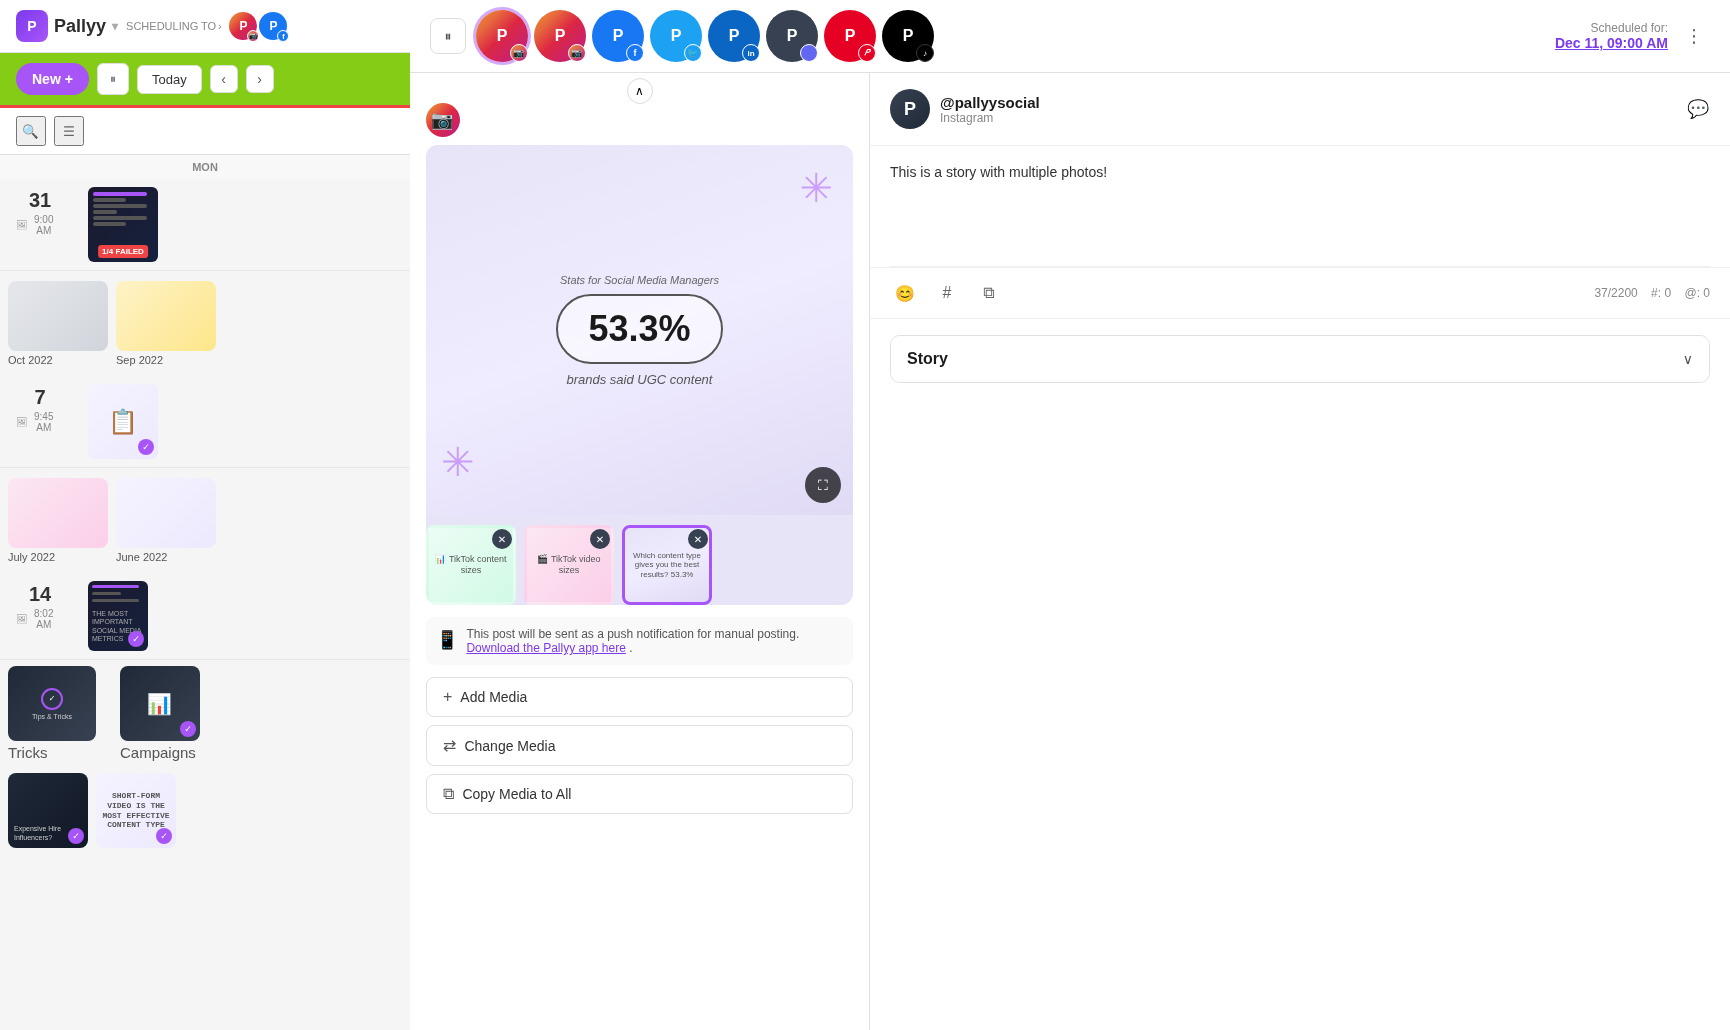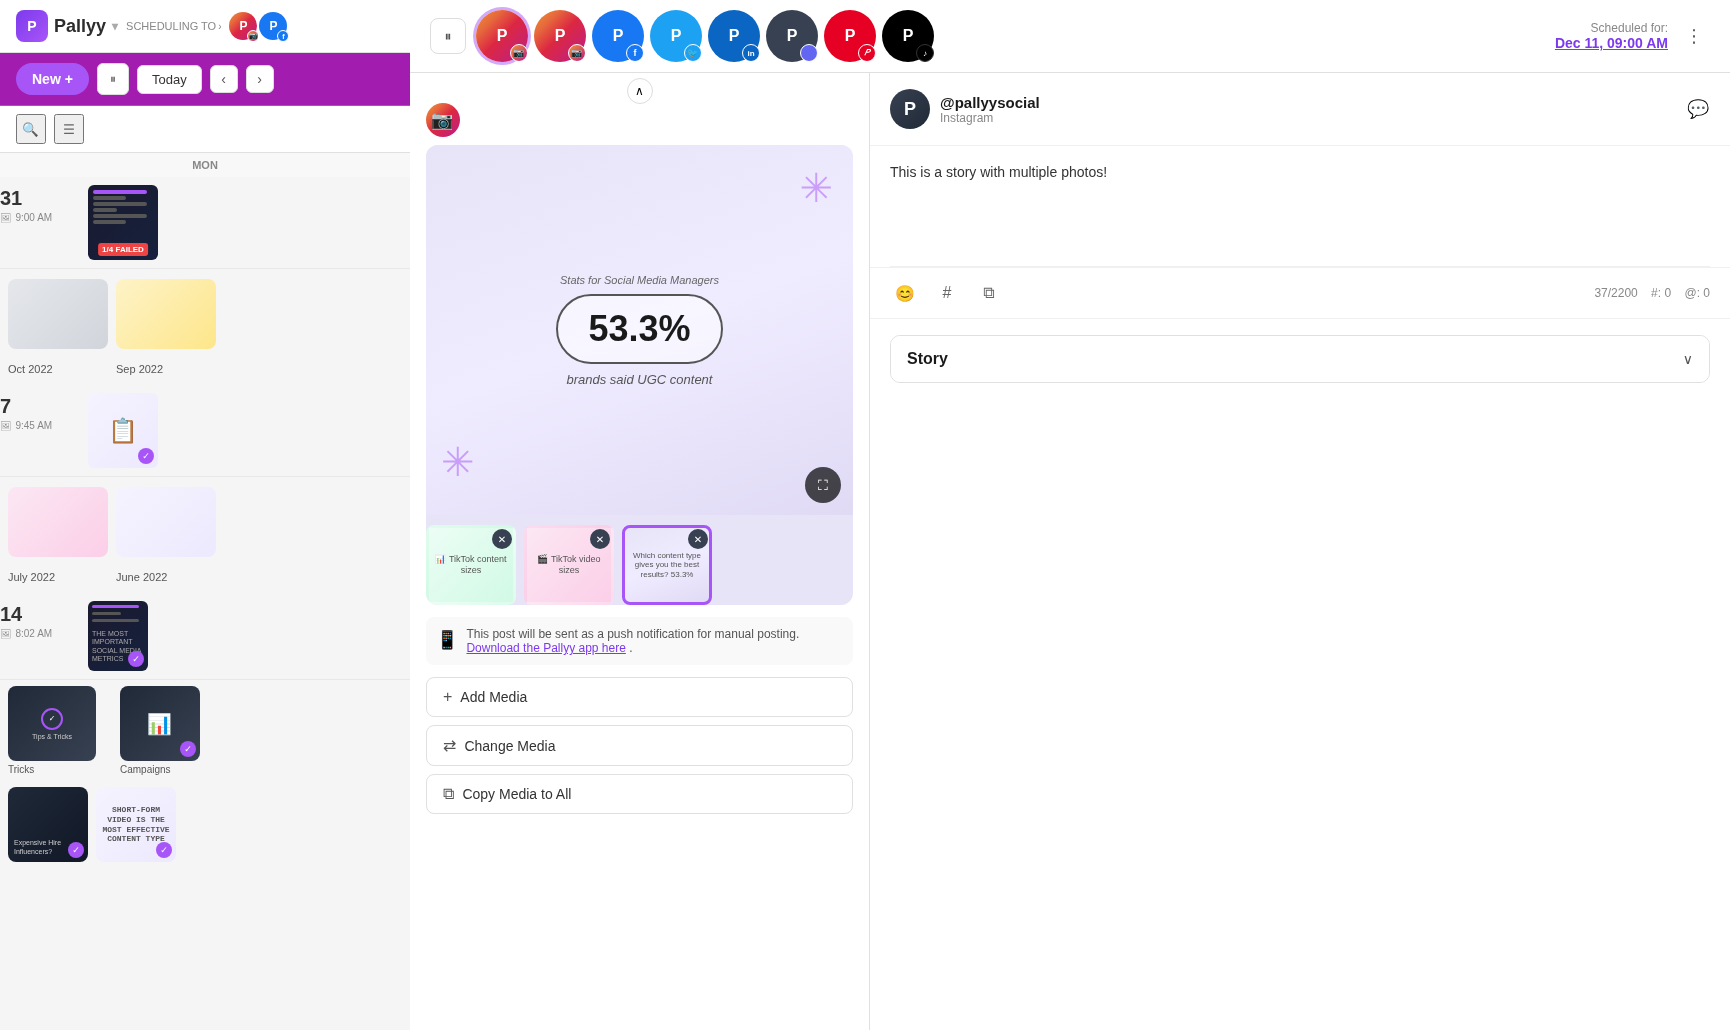--- a/index.html
+++ b/index.html
@@ -75,22 +75,22 @@
     }
 
     .pi-instagram { background: linear-gradient(135deg, #f09433, #e6683c, #dc2743, #cc2366, #bc1888); }
     .pi-facebook { background: #1877f2; }
 
     .sidebar-toolbar {
       display: flex;
       align-items: center;
       padding: 10px 16px;
       gap: 8px;
-      background: #a21caf;
-      border-bottom: 1px solid #ef4444;
+      background: #84cc16;
+      border-bottom: 3px solid #ef4444;
     }
 
     .new-button {
       background: #a855f7;
       color: white;
       border: none;
       border-radius: 20px;
       padding: 8px 16px;
       font-size: 14px;
       font-weight: 600;
@@ -192,21 +192,22 @@
       border-bottom: 1px solid #e8e8e8;
     }
 
     .week-row {
       display: flex;
     }
 
     .date-cell {
       width: 80px;
       flex-shrink: 0;
-      padding: 10px 0;
+      padding: 10px 16px;
+      text-align: center;
     }
 
     .date-number {
       font-size: 20px;
       font-weight: 600;
       color: #333;
       display: block;
     }
 
     .post-thumbnails {
@@ -705,21 +706,21 @@
     .sidebar-folder-row {
       display: flex;
       gap: 8px;
       padding: 10px 8px;
     }
 
     .sf-box {
       display: flex;
       flex-direction: column;
       align-items: flex-start;
-      gap: 14px;
+      gap: 3px;
       width: 100px;
     }
 
     .sf-visual {
       width: 100px;
       height: 70px;
       border-radius: 8px;
     }
 
     .sf-label {
@@ -760,21 +761,21 @@
       font-size: 8px;
     }
 
     .tricks-text {
       font-size: 7px;
       color: #ccc;
       text-align: center;
     }
 
     .tricks-label {
-      font-size: 10px;
+      font-size: 15px;
       color: #555;
     }
 
     .tricks-row {
       display: flex;
       gap: 8px;
       padding: 6px 8px;
     }
 
     .pink-folder {

